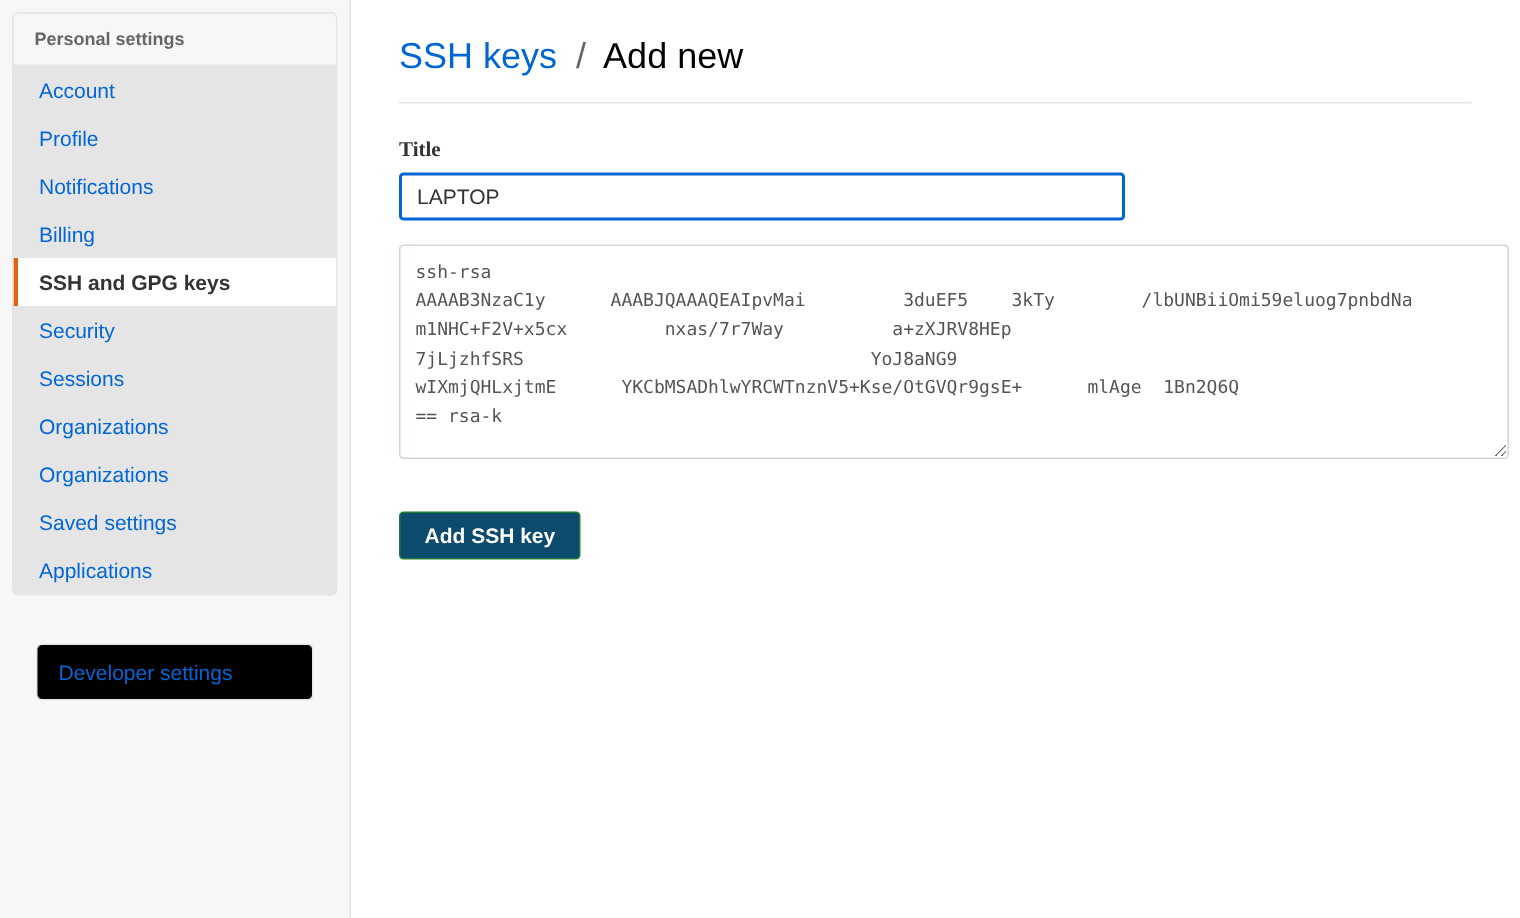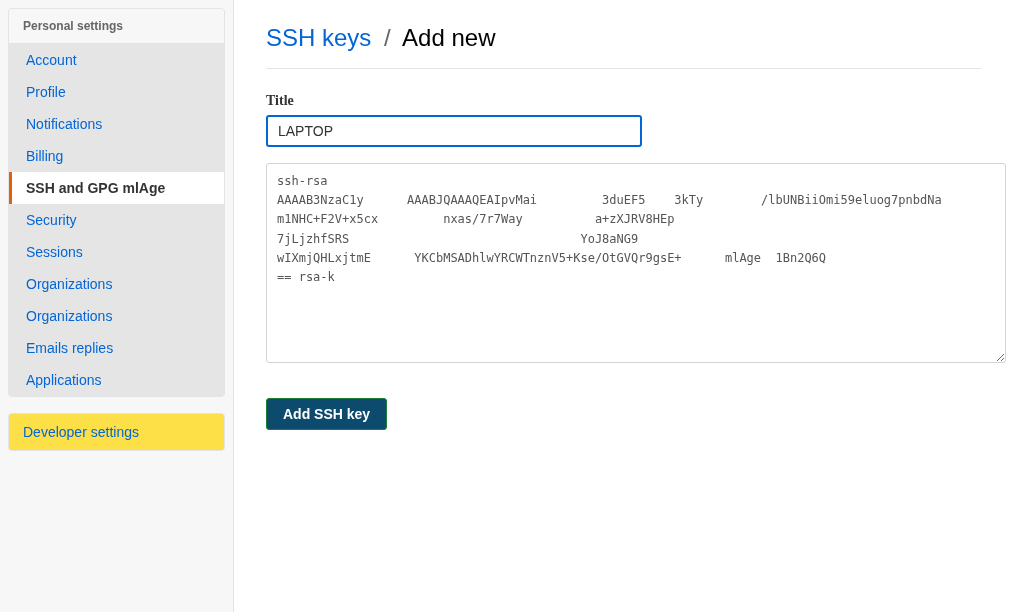--- a/index.html
+++ b/index.html
@@ -47,22 +47,22 @@
     }
     .sidebar-section-item.active {
       color: #333;
       font-weight: 600;
       border-left: 3px solid #e36209;
       background: #fff;
     }
     .sidebar-dev-section {
       border: 1px solid #e1e4e8;
       border-radius: 4px;
-      margin: 8px;
-      background: #fde047;
+      margin: 24px;
+      background: #000000;
       overflow: hidden;
     }
     .sidebar-dev-item {
       padding: 10px 14px;
       cursor: pointer;
       color: #0366d6;
       font-size: 14px;
       display: block;
     }
     .main-content {
@@ -98,31 +98,31 @@
     }
     .form-label {
       display: block;
       font-size: 14px;
       font-weight: 600;
       margin-bottom: 6px;
       color: #333;
       font-family: Liberation Serif, serif;
     }
     .form-input {
-      width: 376px;
+      width: 484px;
       padding: 6px 10px;
       font-size: 14px;
       border: 2px solid #0366d6;
       border-radius: 3px;
       outline: none;
       color: #333;
     }
     .form-textarea {
       width: 740px;
-      height: 200px;
+      height: 143px;
       padding: 8px 10px;
       font-size: 12px;
       font-family: monospace;
       border: 1px solid #d1d5da;
       border-radius: 3px;
       resize: vertical;
       color: #555;
       line-height: 1.6;
     }
     .btn-green {
@@ -140,26 +140,26 @@
 </head>
 <body>
 
 <div class="sidebar">
   <div class="sidebar-section">
     <div class="sidebar-section-header">Personal settings</div>
     <a class="sidebar-section-item">Account</a>
     <a class="sidebar-section-item">Profile</a>
     <a class="sidebar-section-item">Notifications</a>
     <a class="sidebar-section-item">Billing</a>
-    <a class="sidebar-section-item active">SSH and GPG mlAge</a>
+    <a class="sidebar-section-item active">SSH and GPG keys</a>
     <a class="sidebar-section-item">Security</a>
     <a class="sidebar-section-item">Sessions</a>
     <a class="sidebar-section-item">Organizations</a>
     <a class="sidebar-section-item">Organizations</a>
-    <a class="sidebar-section-item">Emails replies</a>
+    <a class="sidebar-section-item">Saved settings</a>
     <a class="sidebar-section-item">Applications</a>
   </div>
   <div class="sidebar-dev-section">
     <a class="sidebar-dev-item">Developer settings</a>
   </div>
 </div>
 
 <div class="main-content">
   <div class="page-header">
     <h1 class="page-title">

